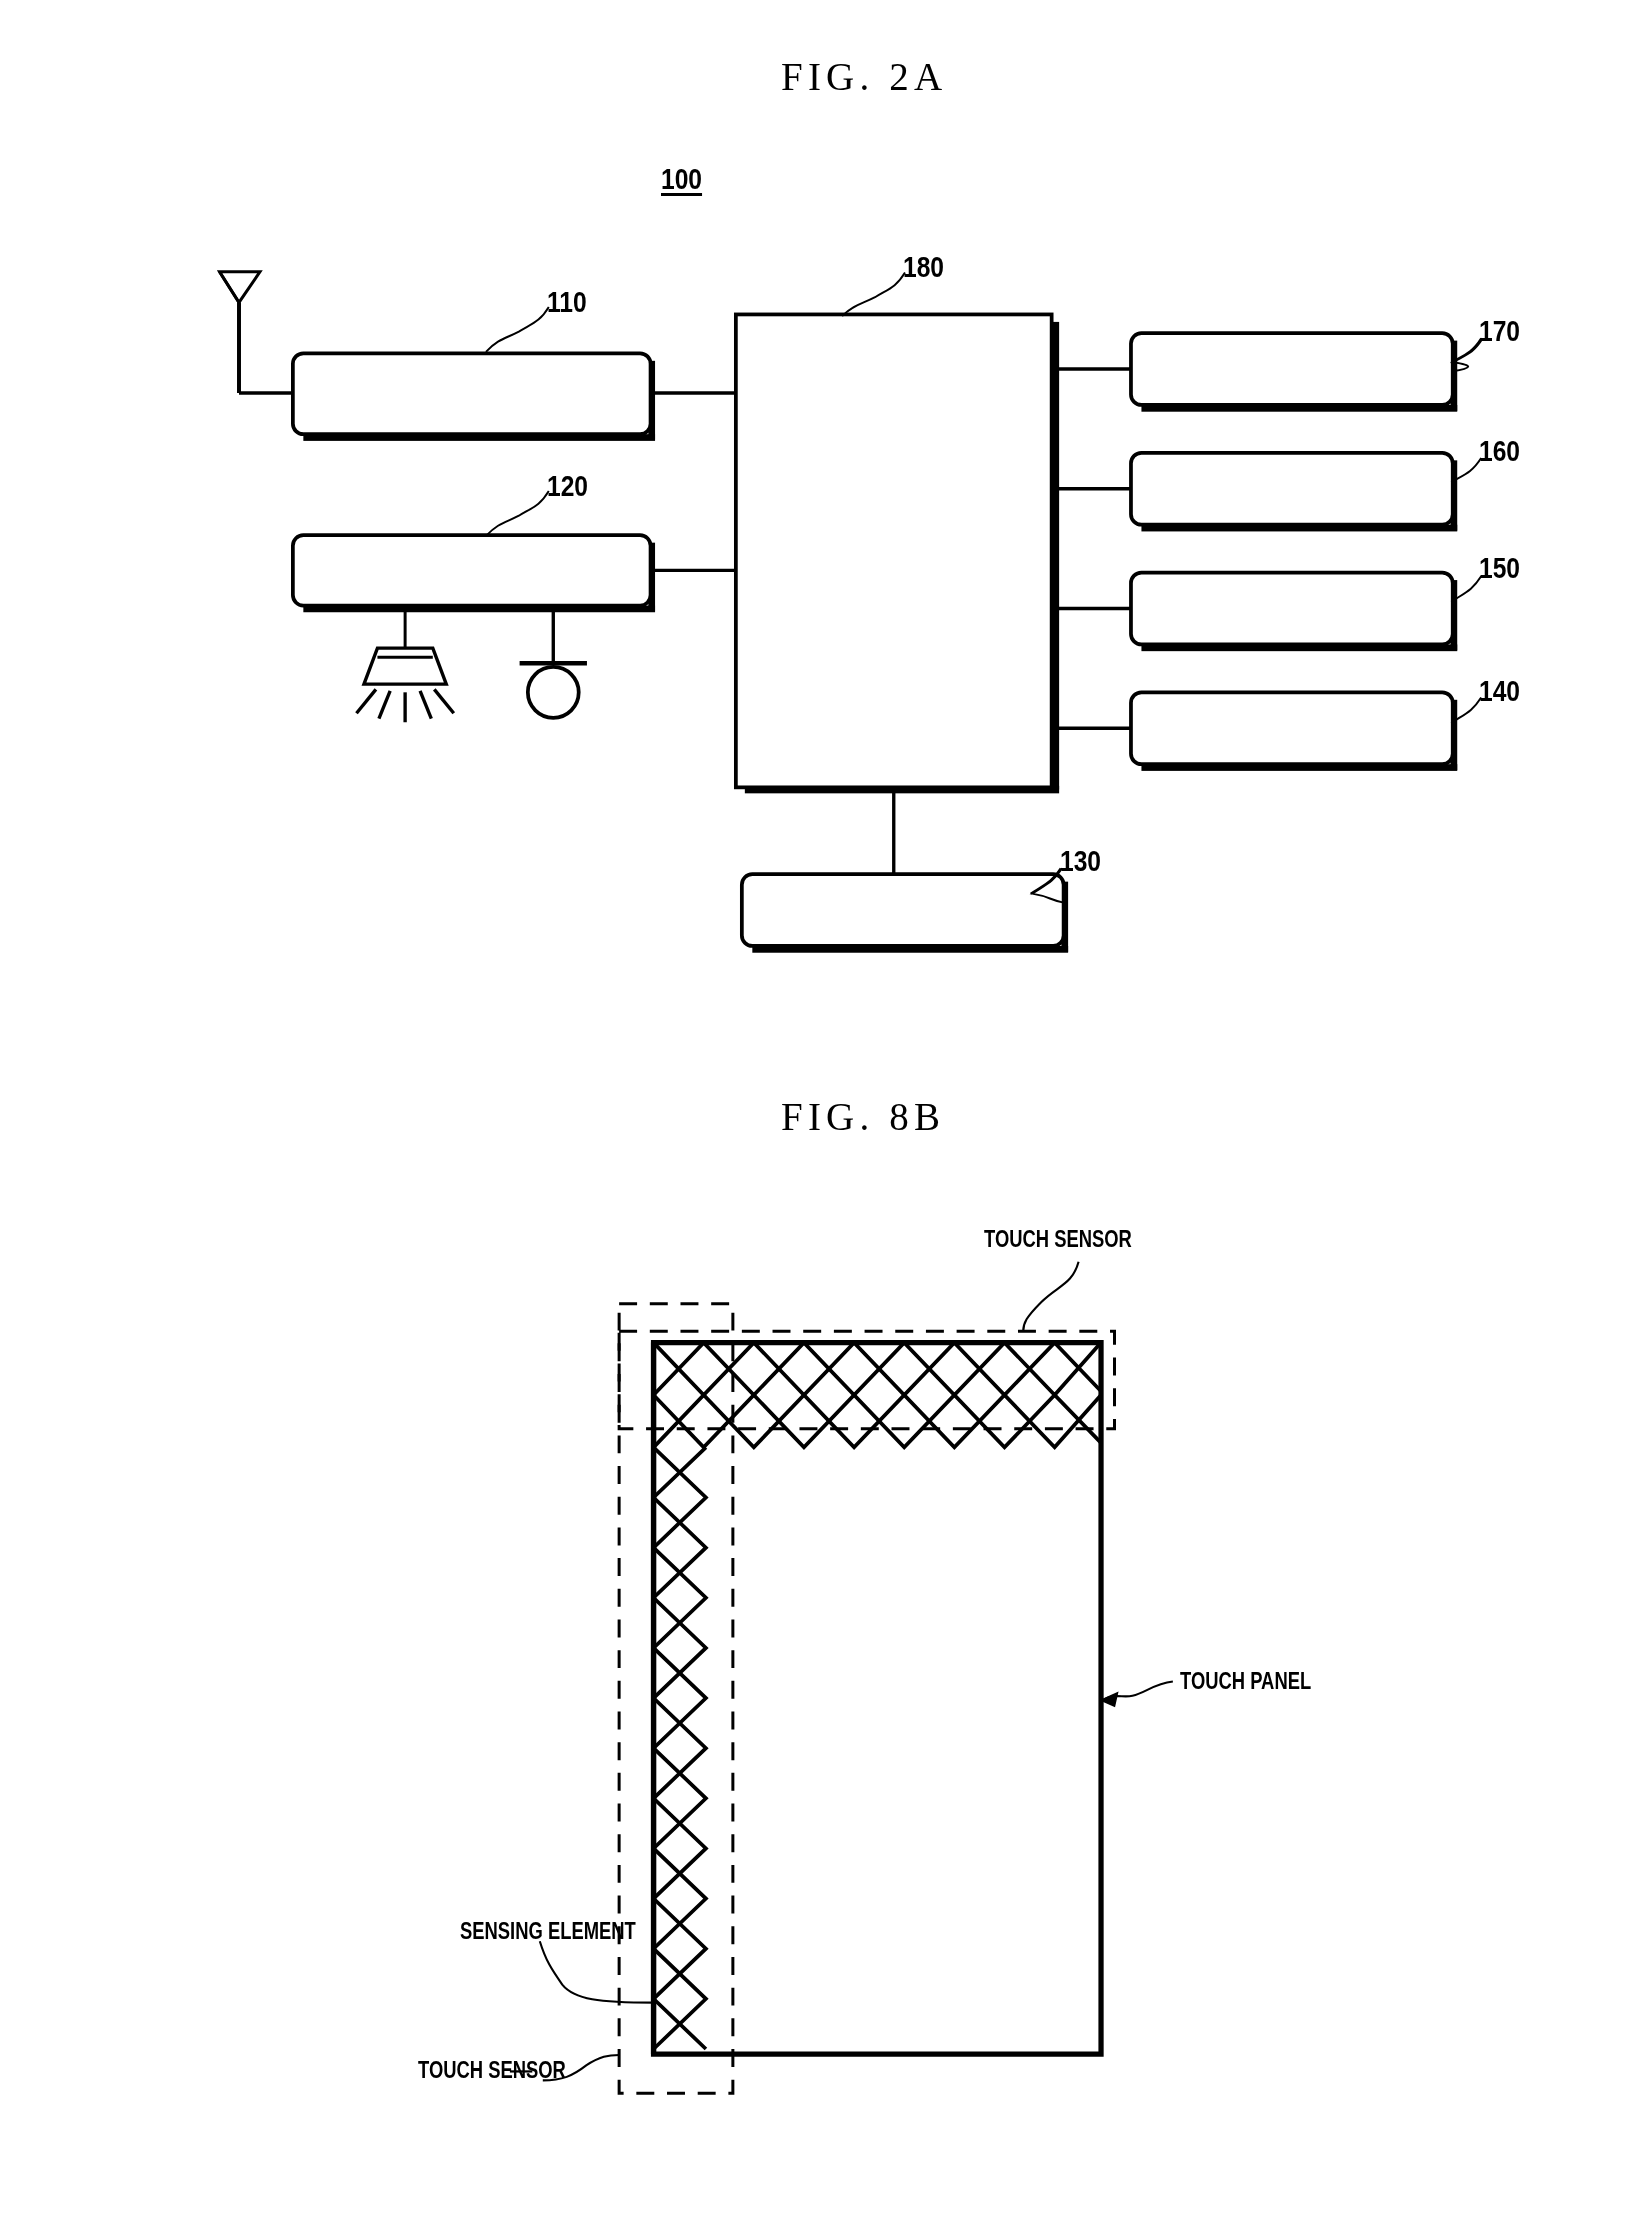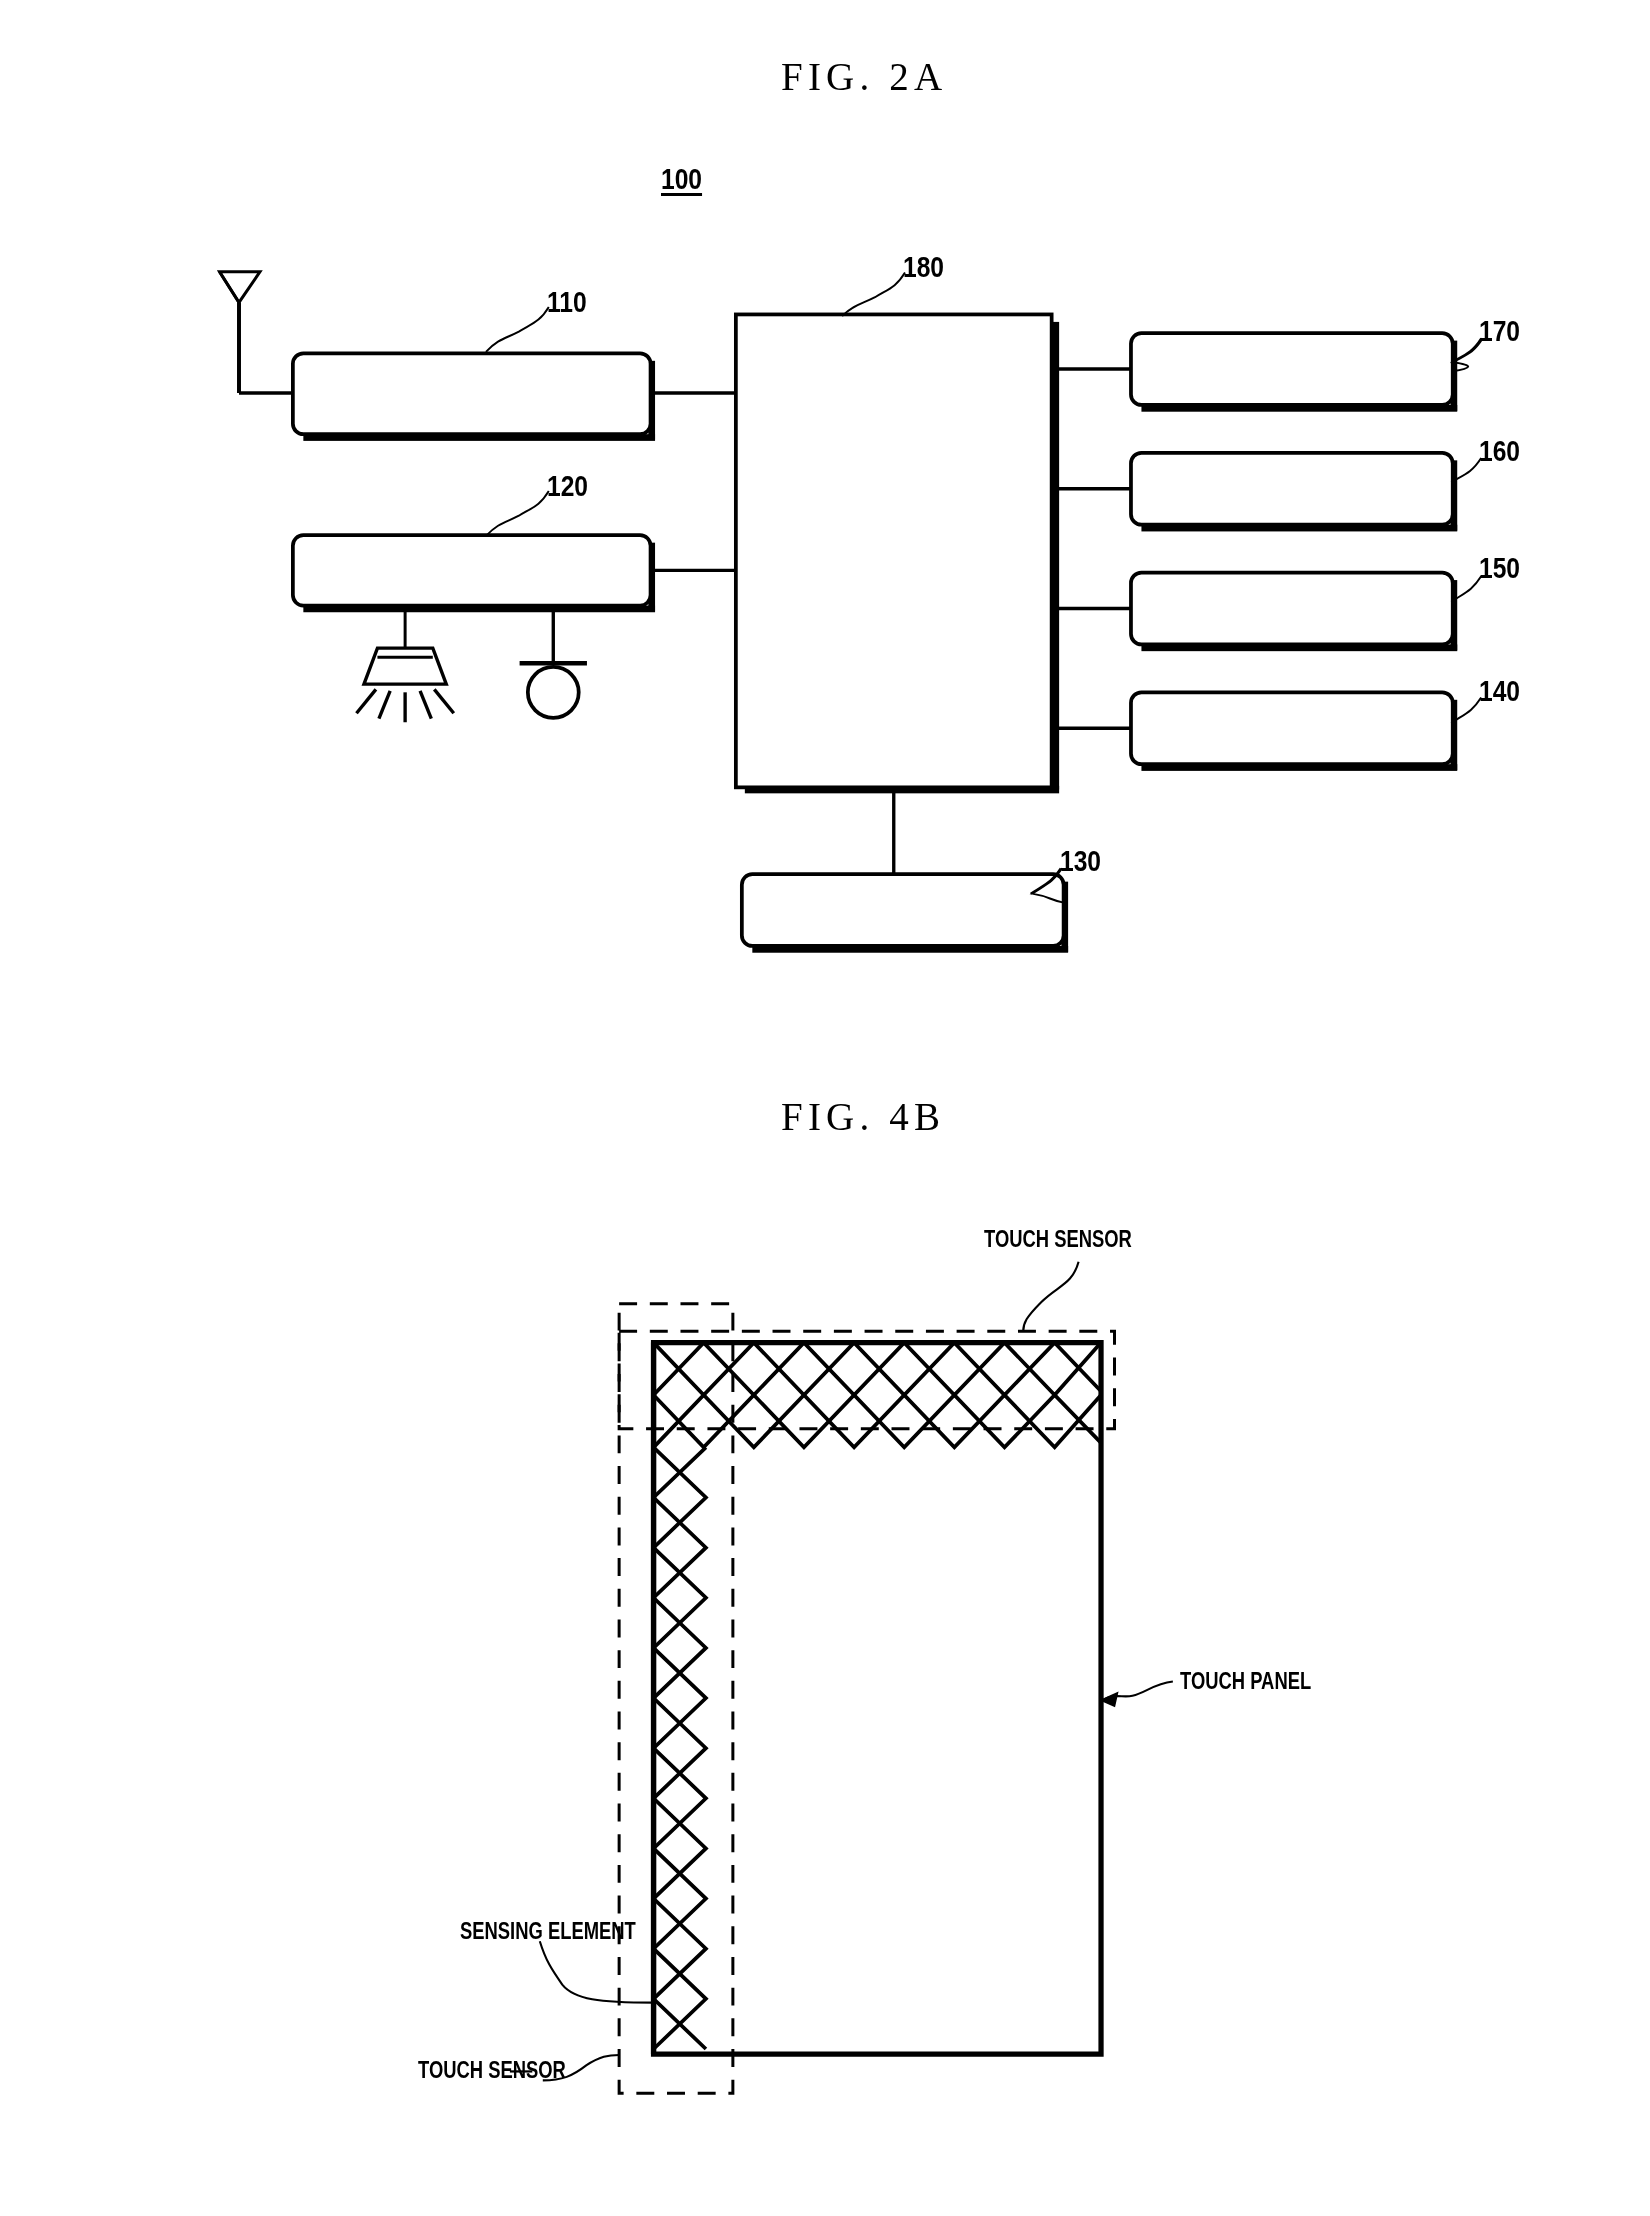--- a/index.html
+++ b/index.html
@@ -108,21 +108,21 @@
   <div class="blocklabel" style="left:1115px; top:333px; width:322px; height:72px;">DISPLAY UNIT</div>
 
   <div class="blocklabel" style="left:1115px; top:453px; width:322px; height:72px;">KEY INPUT UNIT</div>
 
   <div class="blocklabel" style="left:1115px; top:573px; width:322px; height:72px;">SECOND TOUCH PANEL</div>
 
   <div class="blocklabel" style="left:1115px; top:692px; width:322px; height:72px;">FIRST TOUCH PANEL</div>
 
   <div class="blocklabel" style="left:726px; top:874px; width:322px; height:72px;">STORAGE UNIT</div>
 
-  <div class="fig-title" style="left:765px; top:1094px;">FIG. 4B</div>
+  <div class="fig-title" style="left:765px; top:1094px;">FIG. 8B</div>
 
   <div class="annot" style="left:968px; top:1226px;">TOUCH SENSOR</div>
   <div class="annot" style="left:1164px; top:1668px;">TOUCH PANEL</div>
   <div class="annot ralign" style="left:400px; top:1918px; text-align:right;">SENSING ELEMENT</div>
   <div class="annot ralign" style="left:365px; top:2057px; text-align:right;">TOUCH SENSOR</div>
 
   <svg class="svg-layer" viewBox="0 0 2205 2961">
     <defs>
       
     </defs>

